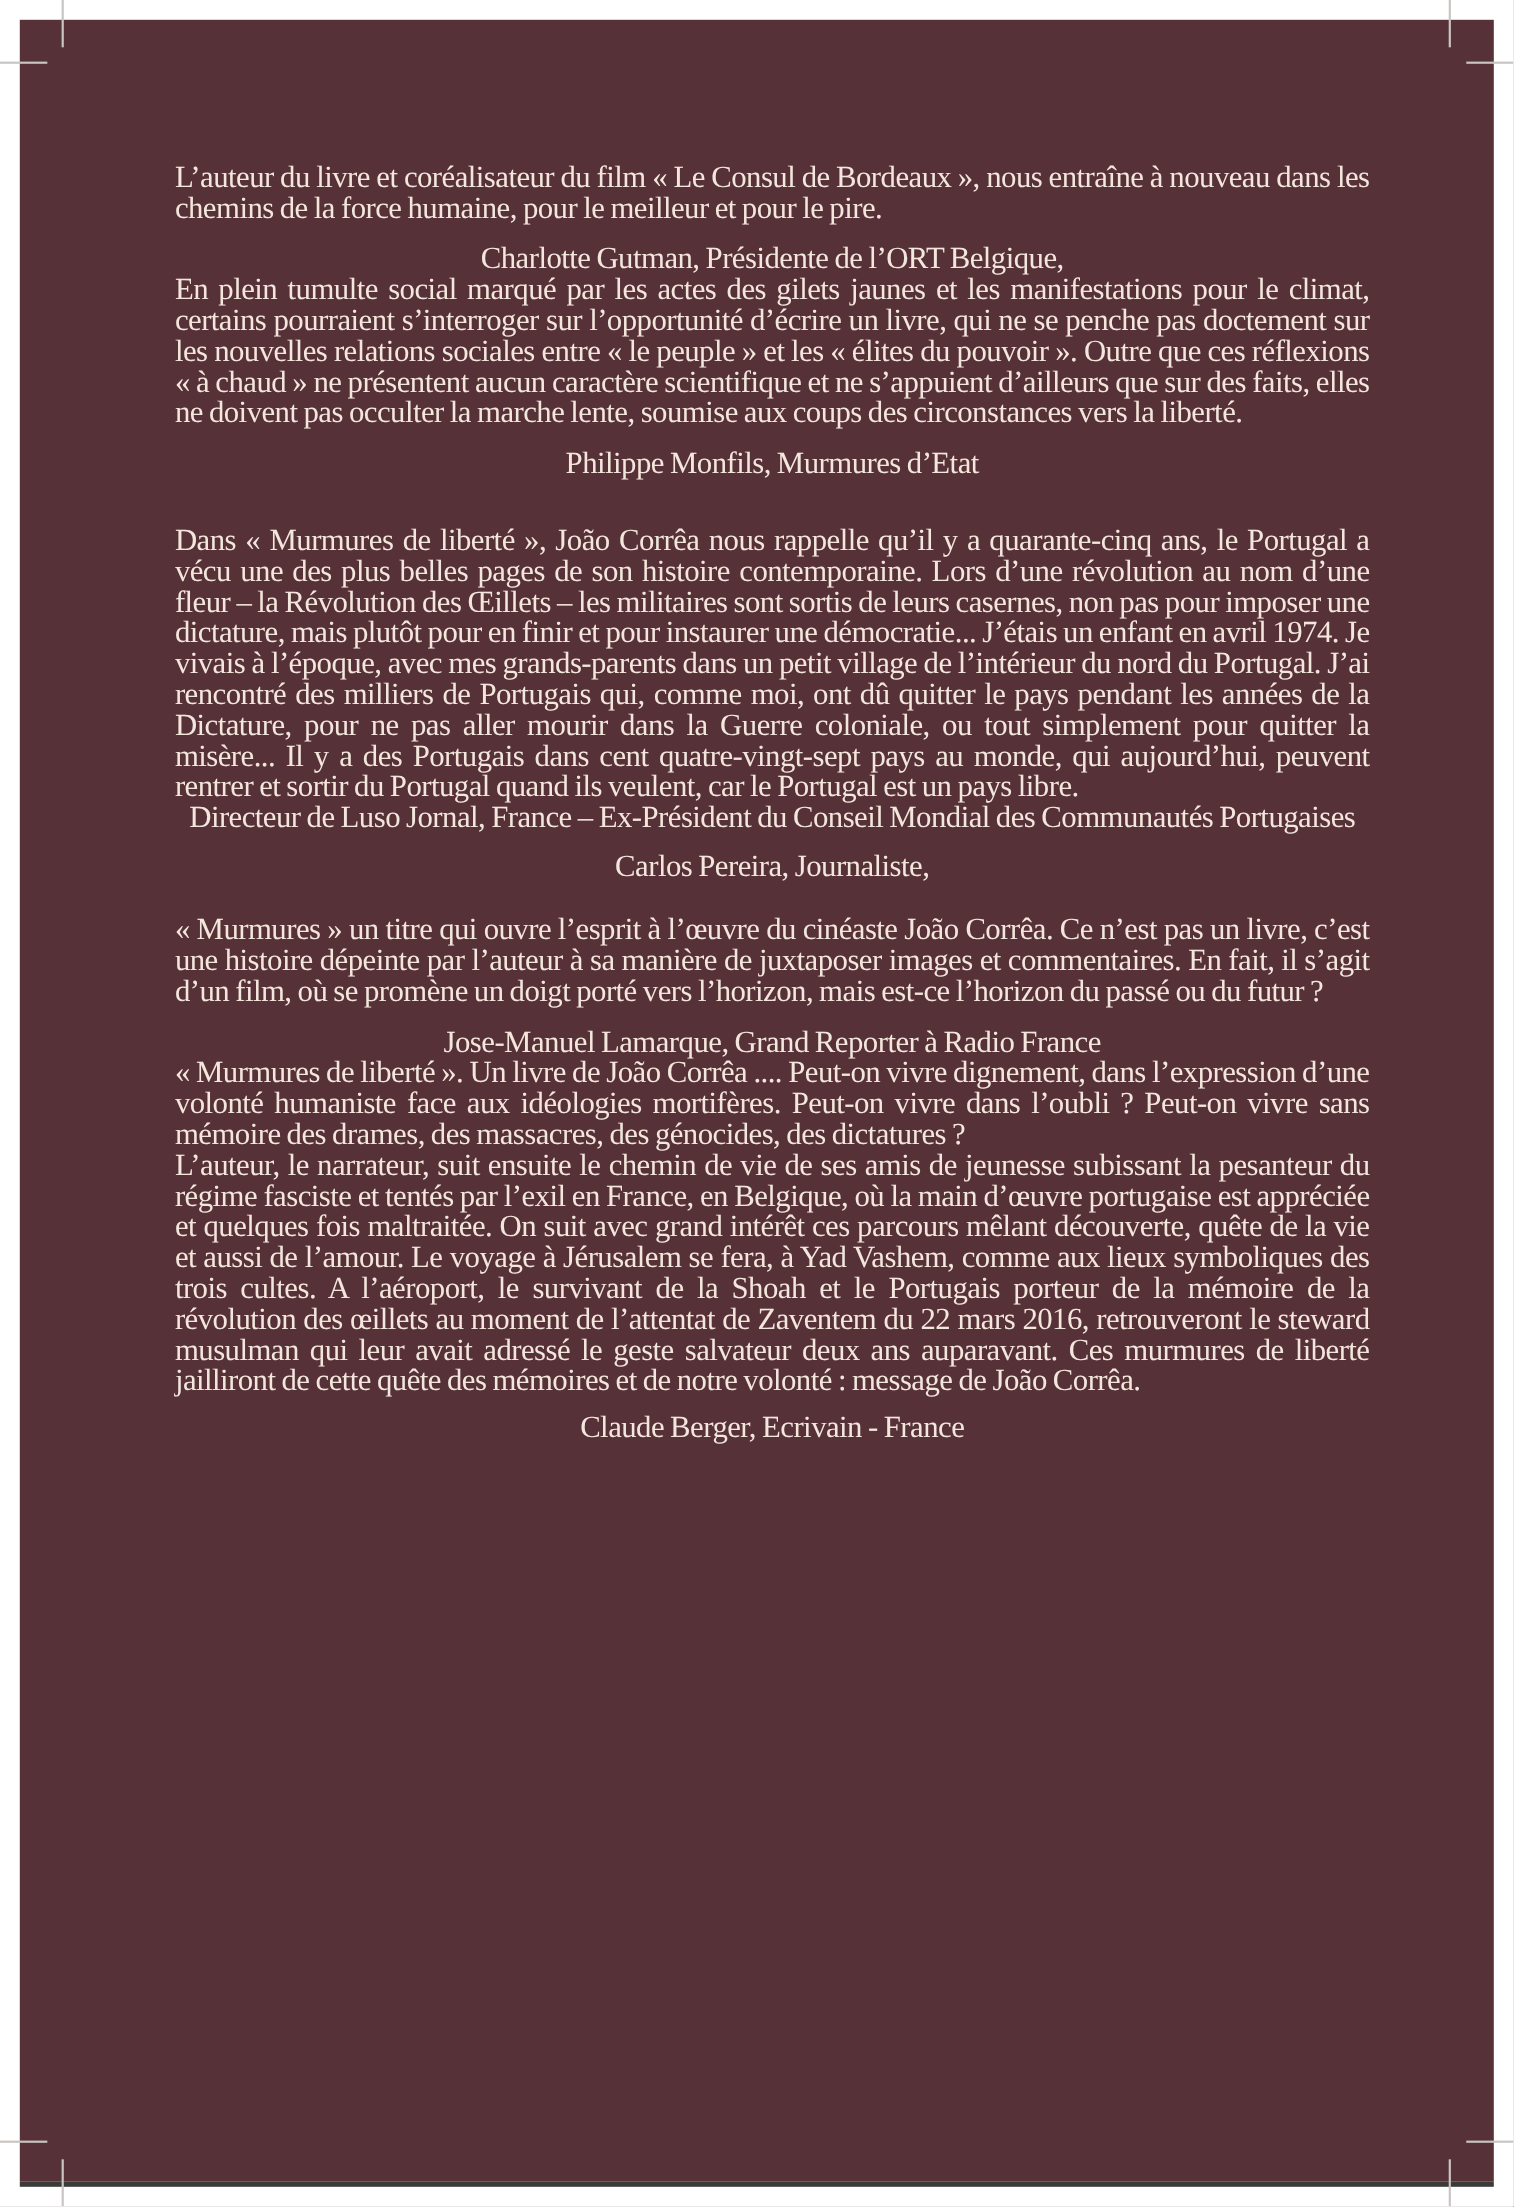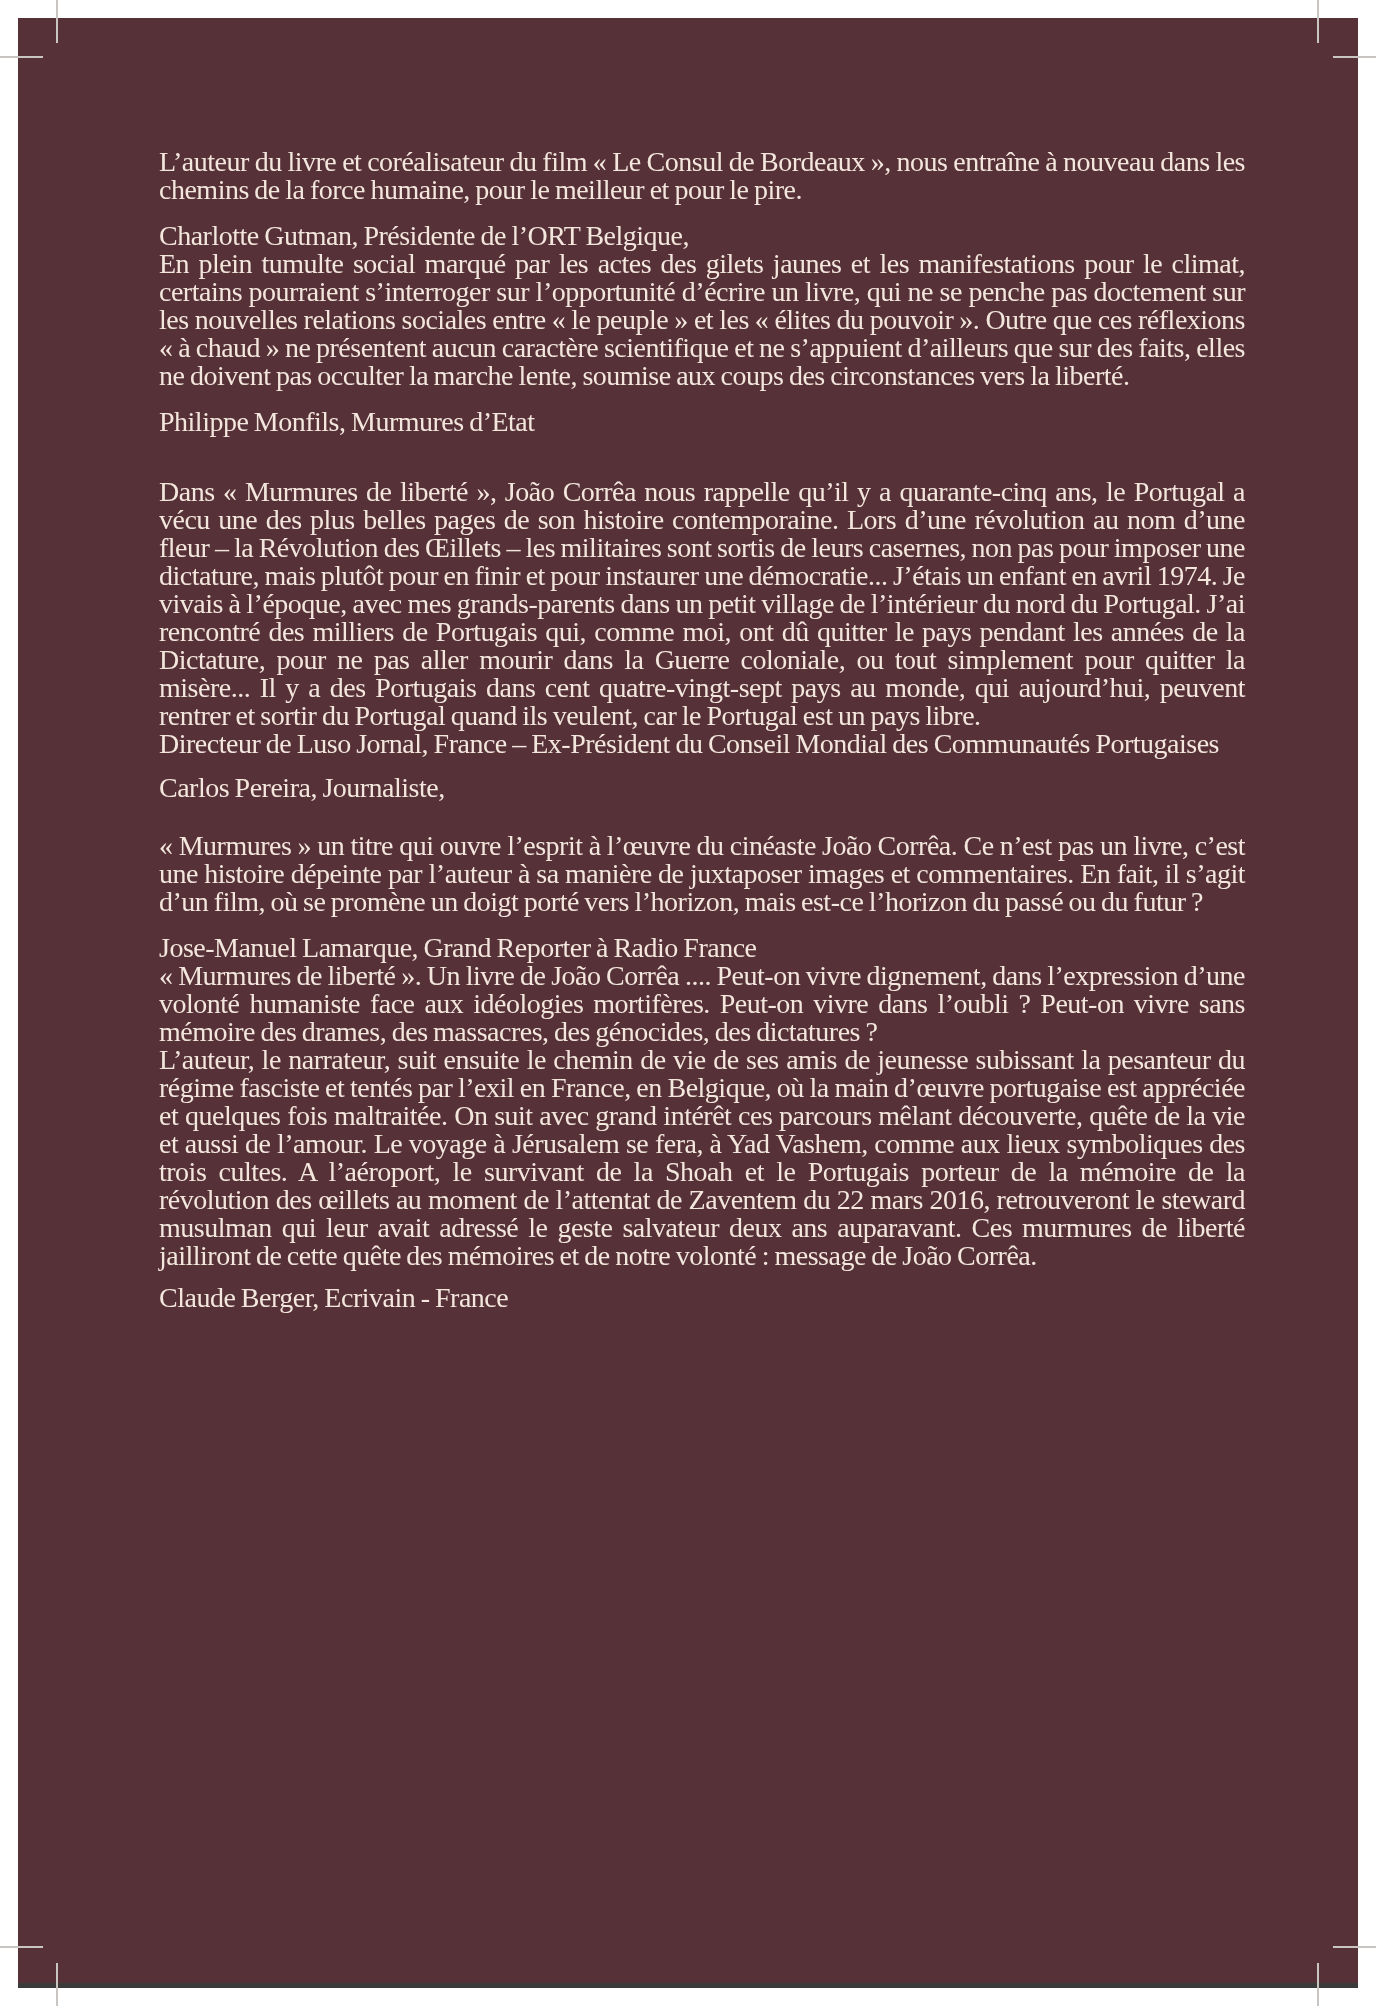--- a/index.html
+++ b/index.html
@@ -37,21 +37,21 @@
     color:var(--text);
     font-size:28px;
     line-height:28px;
     letter-spacing:-0.5px;
     word-spacing:-1px;
   }
   .para{
     text-align:justify;
   }
   .attr{
-    text-align:left;
+    text-align:center;
   }
   
   .q1 .para{margin-top:130px;}
   .q1 .attr1{margin-top:18px;}
   .q2 .para{}
   .q2 .attr1{margin-top:18px;}
   .q3 .para{margin-top:42px;font-family:Liberation Serif, serif;}
   .q3 .attr1{margin-top:16px;}
   .q4 .para{margin-top:30px;}
   .q4 .attr1{margin-top:18px;}

